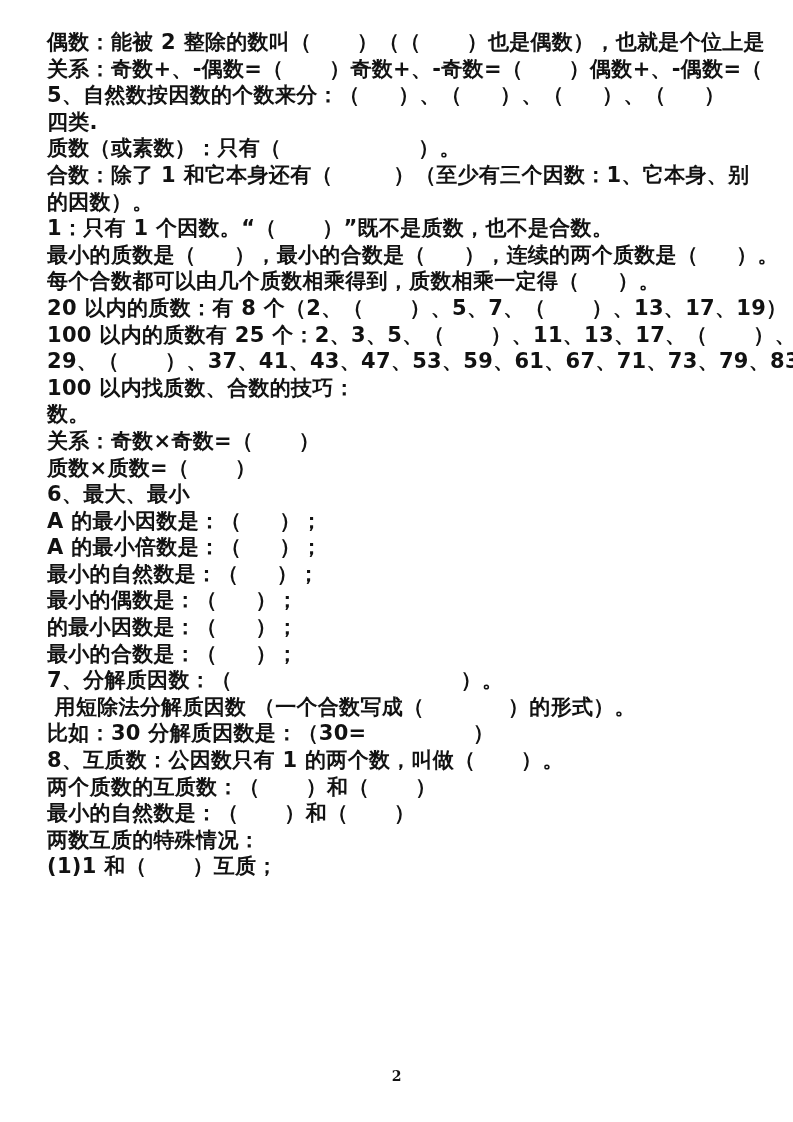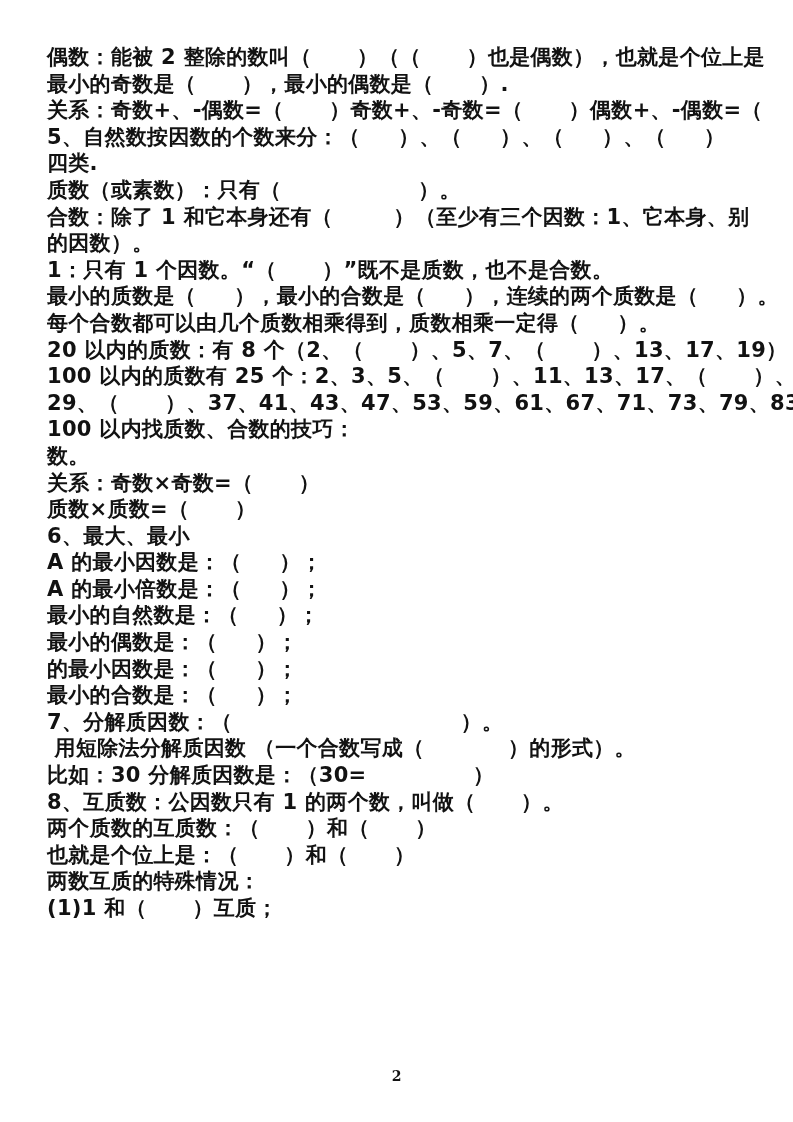--- a/index.html
+++ b/index.html
@@ -10,21 +10,21 @@
     font-family: "DejaVu Sans", sans-serif;
   }
   .page {
     position: relative;
     width: 793px; height: 1122px;
     background: #ffffff;
     overflow: hidden;
   }
   .content {
     position: absolute;
-    top: 44px; left: 47px; right: 30px;
+    top: 29px; left: 47px; right: 30px;
   }
   .line {
     font-family: "DejaVu Sans", sans-serif;
     font-weight: 700;
     font-size: 21px;
     line-height: 26.6px;
     color: #121212;
     white-space: pre;
     letter-spacing: 0.3px;
   }
@@ -38,21 +38,20 @@
     font-size: 14px;
     color: #121212;
   }
 </style>
 </head>
 <body>
 
 <div class="page">
   <div class="content">
     <div class="line">偶数：能被 2 整除的数叫（      ）（（      ）也是偶数），也就是个位上是</div>
-    <div class="line">最小的奇数是（      ），最小的偶数是（      ）.</div>
     <div class="line">关系：奇数+、-偶数=（      ）奇数+、-奇数=（      ）偶数+、-偶数=（      ）。</div>
     <div class="line">5、自然数按因数的个数来分：（     ）、（     ）、（     ）、（     ）</div>
     <div class="line">四类.</div>
     <div class="line">质数（或素数）：只有（                  ）。</div>
     <div class="line">合数：除了 1 和它本身还有（        ）（至少有三个因数：1、它本身、别</div>
     <div class="line">的因数）。</div>
     <div class="line">1：只有 1 个因数。“（      ）”既不是质数，也不是合数。</div>
     <div class="line">最小的质数是（     ），最小的合数是（     ），连续的两个质数是（     ）。</div>
     <div class="line">每个合数都可以由几个质数相乘得到，质数相乘一定得（     ）。</div>
     <div class="line">20 以内的质数：有 8 个（2、（      ）、5、7、（      ）、13、17、19）</div>
@@ -67,18 +66,18 @@
     <div class="line">A 的最小倍数是：（     ）；</div>
     <div class="line">最小的自然数是：（     ）；</div>
     <div class="line">最小的偶数是：（     ）；</div>
     <div class="line">的最小因数是：（     ）；</div>
     <div class="line">最小的合数是：（     ）；</div>
     <div class="line">7、分解质因数：（                              ）。</div>
     <div class="line"> 用短除法分解质因数 （一个合数写成（           ）的形式）。</div>
     <div class="line">比如：30 分解质因数是：（30=              ）</div>
     <div class="line">8、互质数：公因数只有 1 的两个数，叫做（      ）。</div>
     <div class="line">两个质数的互质数：（      ）和（      ）</div>
-    <div class="line">也就是个位上是：（      ）和（      ）</div>
+    <div class="line">最小的自然数是：（      ）和（      ）</div>
     <div class="line">两数互质的特殊情况：</div>
     <div class="line">(1)1 和（      ）互质；</div>
   </div>
   <div class="page-number">2</div>
 </div>
 
 </body></html>

